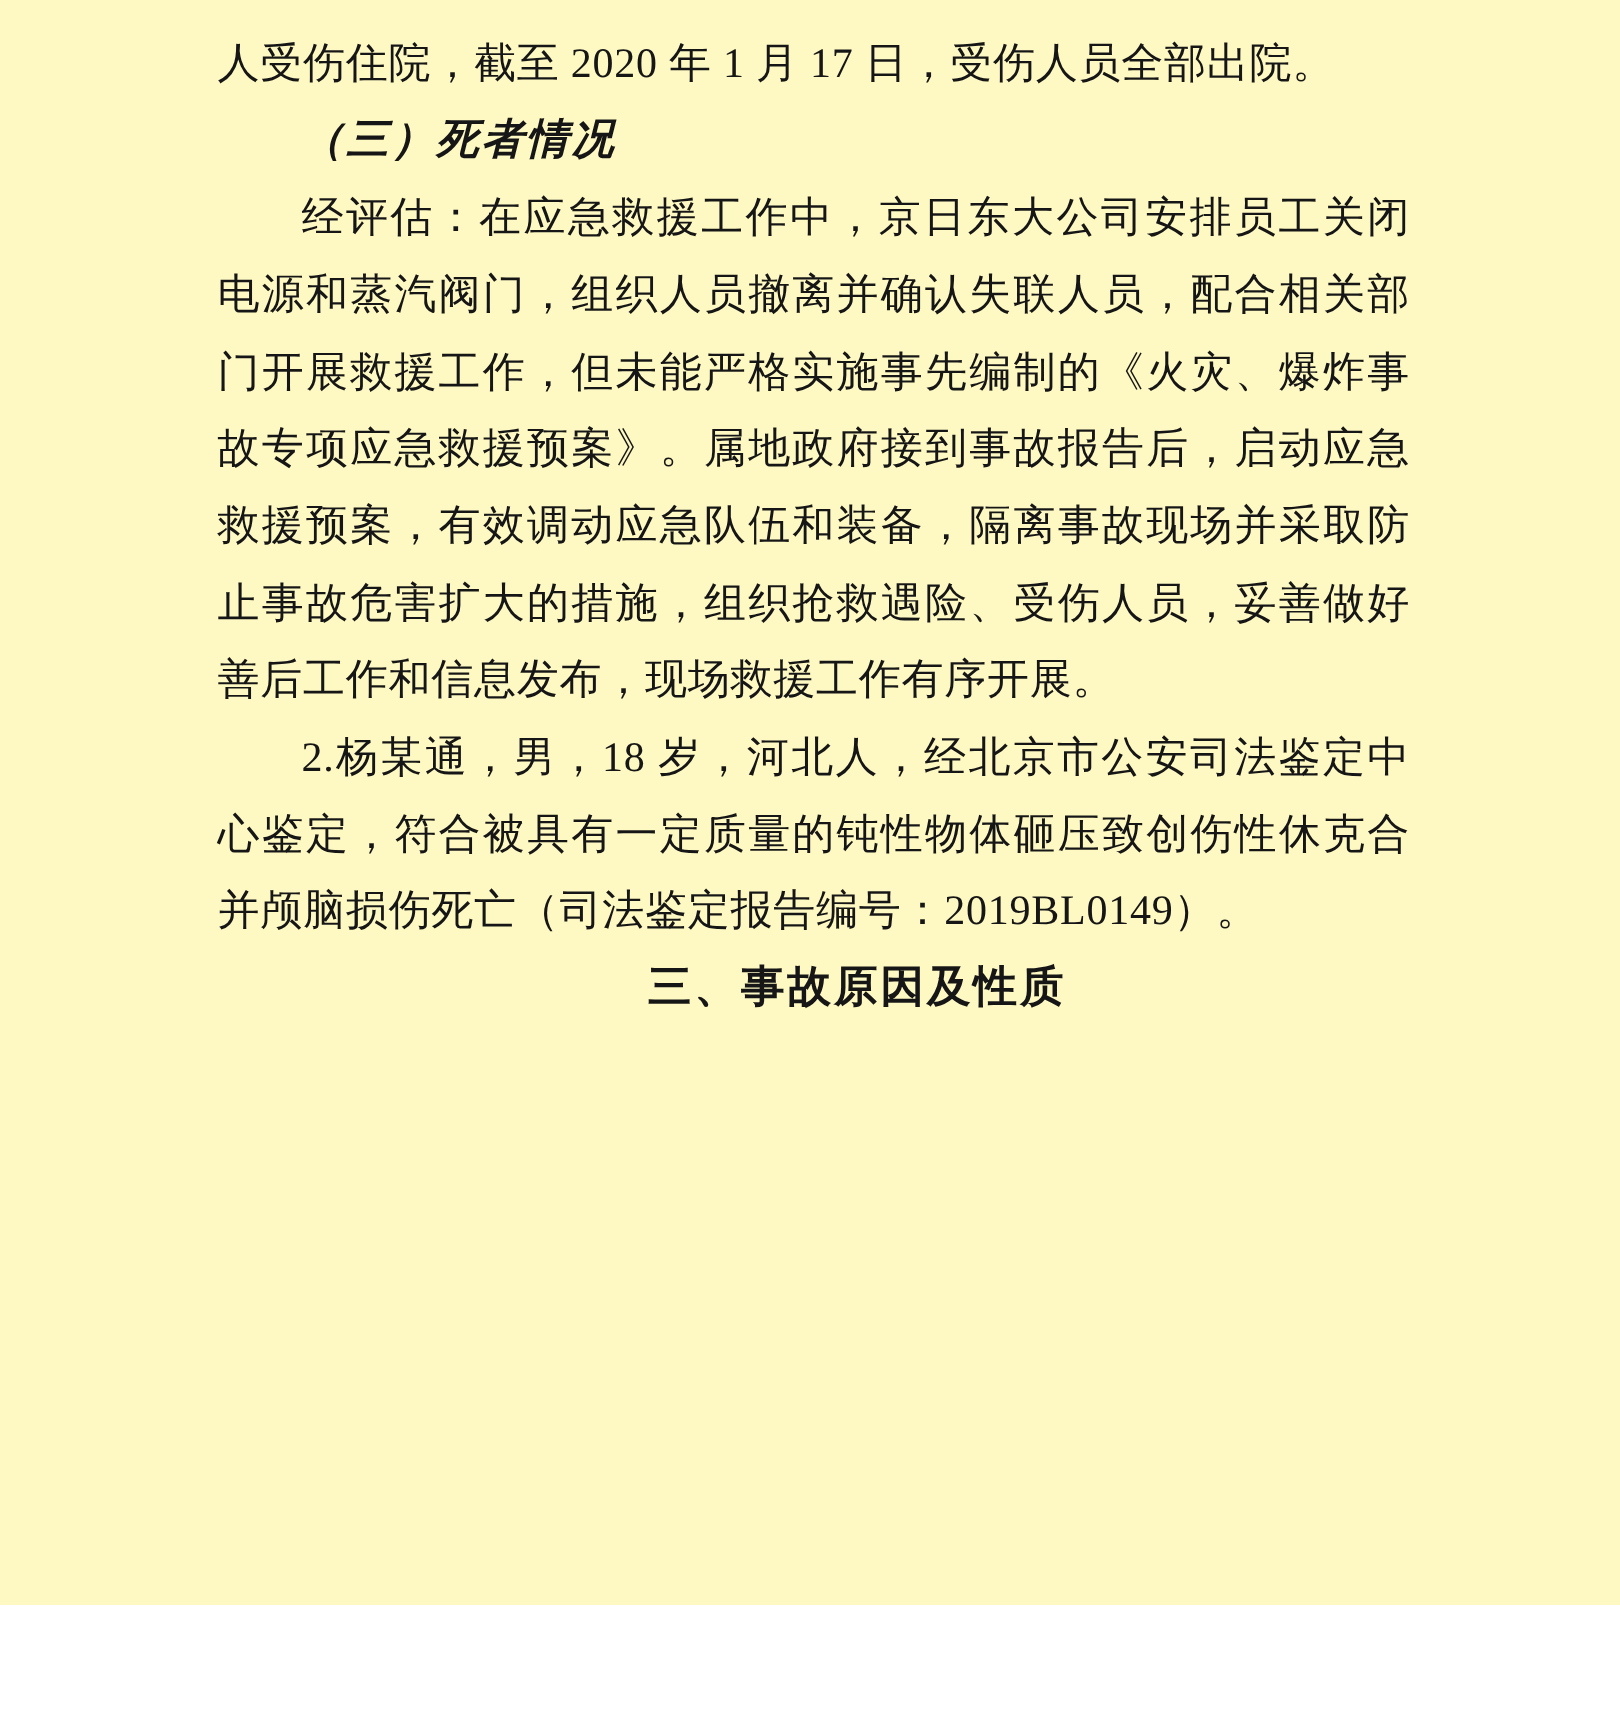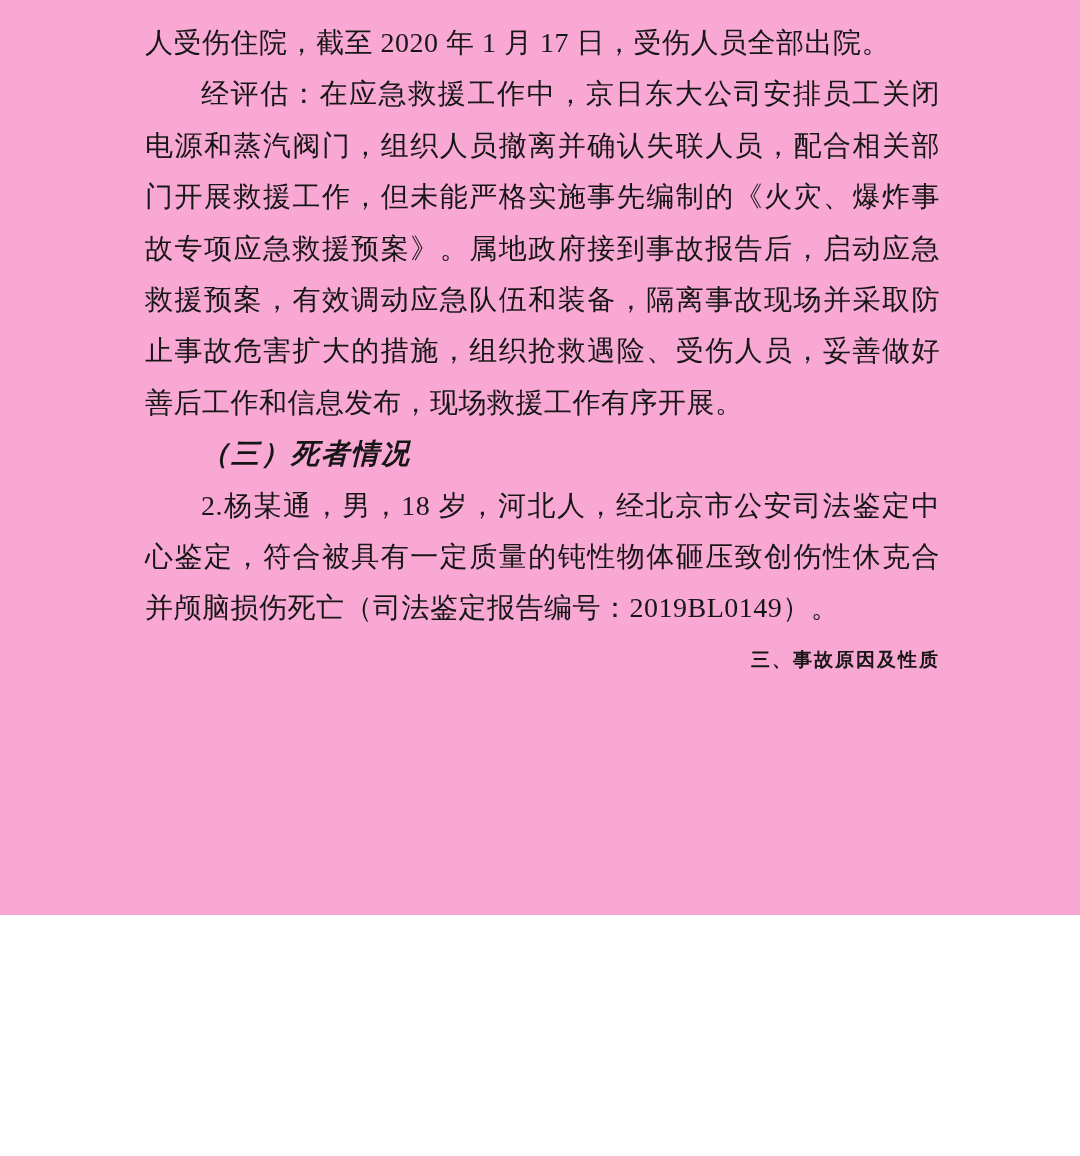--- a/index.html
+++ b/index.html
@@ -10,58 +10,58 @@
   body {
     width: 1080px;
     height: 1156px;
     overflow: hidden;
     font-family: "Liberation Serif", "DejaVu Serif", serif;
     color: #161616;
   }
   .page {
     box-sizing: border-box;
     width: 1080px;
-    height: 915px;
+    height: 1070px;
     padding: 17px 140px 0 145px;
-    background: #f9a8d4;
+    background: #fef9c3;
   }
   .para {
     margin: 0;
     font-size: 28px;
     line-height: 51.4px;
     text-align: justify;
     text-justify: inter-ideograph;
     letter-spacing: 0.5px;
   }
   .indent {
     text-indent: 2em;
   }
   .kai-heading {
     font-style: italic;
     font-weight: 600;
     letter-spacing: 2px;
   }
   .hei-heading {
-    font-family: Liberation Sans, sans-serif;
+    font-family: Liberation Mono, monospace;
     font-style: normal;
     font-weight: bold;
-    font-size: 19px;
+    font-size: 29px;
     letter-spacing: 2px;
-    text-align: right;
+    text-align: center;
   }
 </style>
 </head>
 <body>
 
 <div class="page">
   <p class="para">人受伤住院，截至 2020 年 1 月 17 日，受伤人员全部出院。</p>
 
+  <p class="para indent kai-heading">（三）死者情况</p>
+
   <p class="para indent">经评估：在应急救援工作中，京日东大公司安排员工关闭电源和蒸汽阀门，组织人员撤离并确认失联人员，配合相关部门开展救援工作，但未能严格实施事先编制的《火灾、爆炸事故专项应急救援预案》。属地政府接到事故报告后，启动应急救援预案，有效调动应急队伍和装备，隔离事故现场并采取防止事故危害扩大的措施，组织抢救遇险、受伤人员，妥善做好善后工作和信息发布，现场救援工作有序开展。</p>
-
-  <p class="para indent kai-heading">（三）死者情况</p>
 
 
   <p class="para indent">2.杨某通，男，18 岁，河北人，经北京市公安司法鉴定中心鉴定，符合被具有一定质量的钝性物体砸压致创伤性休克合并颅脑损伤死亡（司法鉴定报告编号：2019BL0149）。</p>
 
 
 
   <p class="para indent hei-heading">三、事故原因及性质</p>
 </div>
 
 </body></html>

